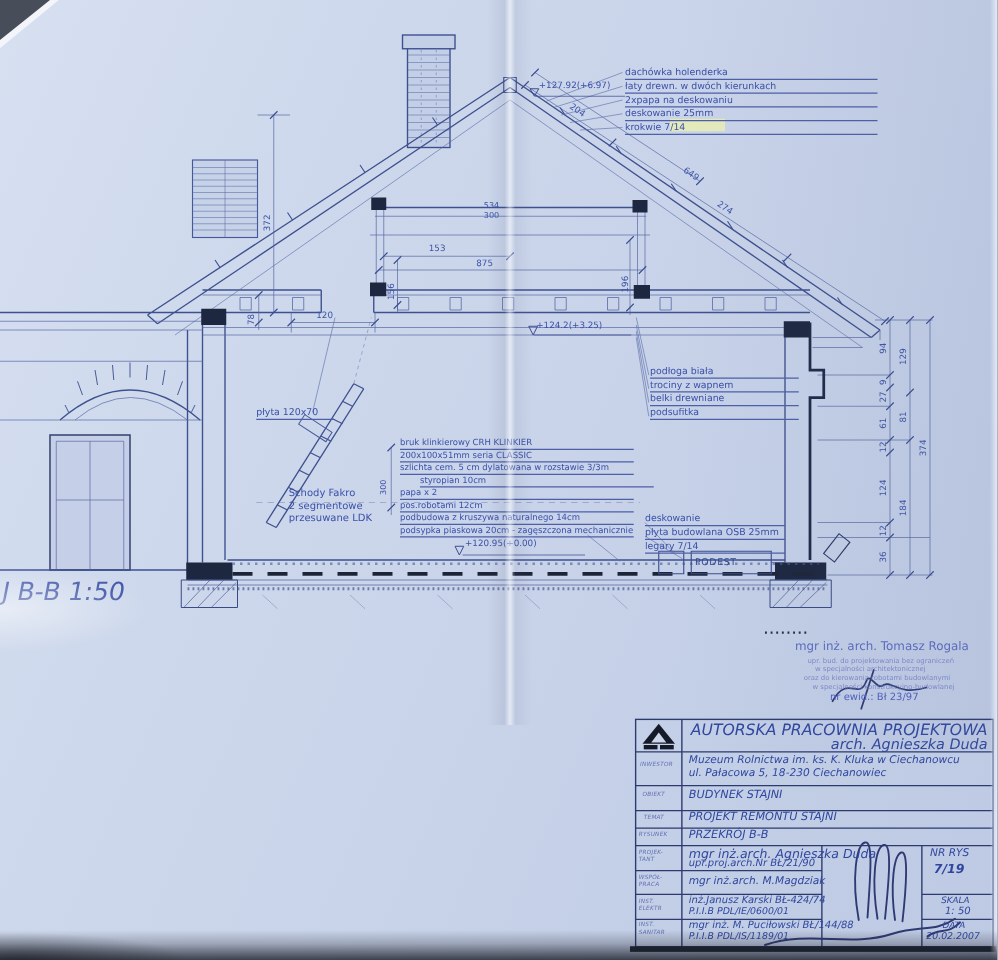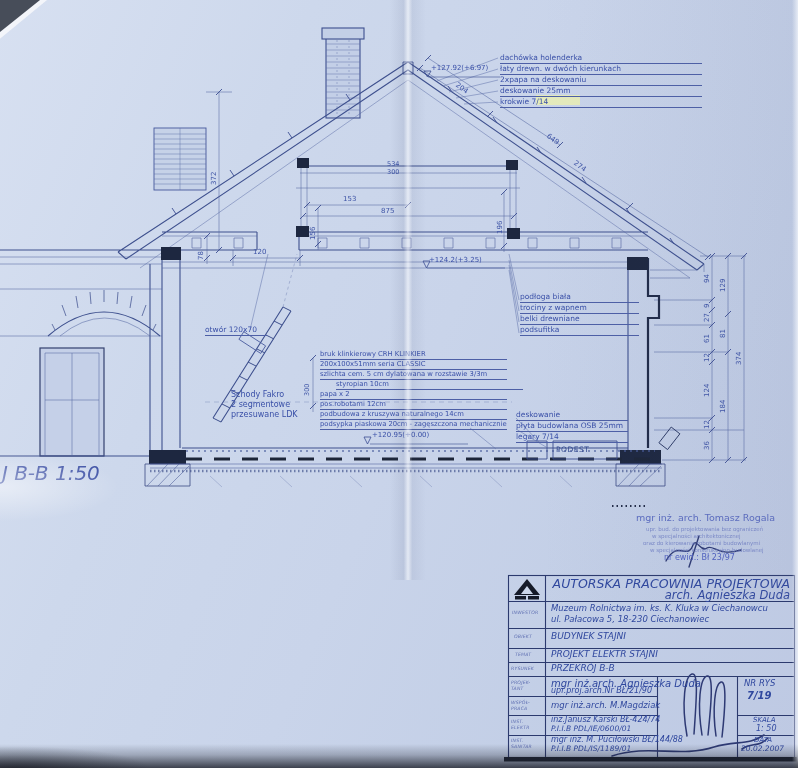--- a/index.html
+++ b/index.html
@@ -162,21 +162,21 @@
   <div class="t fnote" style="left:320px;top:419px;width:187px;">podsypka piaskowa 20cm - zagęszczona mechanicznie</div>
 
   <div class="t note" style="left:516px;top:409px;width:112px;">deskowanie</div>
   <div class="t note" style="left:516px;top:420px;width:112px;">płyta budowlana OSB 25mm</div>
   <div class="t note" style="left:516px;top:431px;width:112px;">legary 7/14</div>
 
   <div class="t plain" style="left:231px;top:391px;">Schody Fakro</div>
   <div class="t plain" style="left:231px;top:401px;">2 segmentowe</div>
   <div class="t plain" style="left:231px;top:411px;">przesuwane LDK</div>
 
-  <div class="t note" style="left:205px;top:324px;width:62px;">otwór 120x70</div>
+  <div class="t note" style="left:205px;top:324px;width:62px;">płyta 120x70</div>
   <div class="t" style="left:556px;top:446px;font-size:7.5px;letter-spacing:.5px;color:#32488e;">PODEST</div>
   <div class="t" style="left:2px;top:462px;font-size:20px;font-style:italic;color:#4356a8;">J B-B 1:50</div>
 
   <div class="t elev" style="left:431px;top:65px;">+127.92(+6.97)</div>
   <div class="t elev" style="left:429px;top:257px;">+124.2(+3.25)</div>
   <div class="t elev" style="left:372px;top:432px;">+120.95(+0.00)</div>
 
   <div class="t dim" style="left:387px;top:161px;font-size:6.5px;">534</div>
   <div class="t dim" style="left:387px;top:169px;font-size:6.5px;">300</div>
   <div class="t dim" style="left:381px;top:208px;">875</div>
@@ -225,21 +225,21 @@
   <div class="t tbt" style="left:550px;top:589px;width:240px;text-align:right;font-size:11.5px;">arch. Agnieszka Duda</div>
 
   <div class="lbl" style="left:512px;top:610px;">INWESTOR</div>
   <div class="t tbt" style="left:551px;top:604px;font-size:8.5px;">Muzeum Rolnictwa im. ks. K. Kluka w Ciechanowcu</div>
   <div class="t tbt" style="left:551px;top:615px;font-size:8.5px;">ul. Pałacowa 5, 18-230 Ciechanowiec</div>
 
   <div class="lbl" style="left:514px;top:634px;">OBIEKT</div>
   <div class="t tbt" style="left:551px;top:632px;font-size:9px;">BUDYNEK STAJNI</div>
 
   <div class="lbl" style="left:515px;top:652px;">TEMAT</div>
-  <div class="t tbt" style="left:551px;top:650px;font-size:9px;">PROJEKT ELEKTR STAJNI</div>
+  <div class="t tbt" style="left:551px;top:650px;font-size:9px;">PROJEKT REMONTU STAJNI</div>
 
   <div class="lbl" style="left:511px;top:666px;">RYSUNEK</div>
   <div class="t tbt" style="left:551px;top:664px;font-size:9px;">PRZEKRÓJ B-B</div>
 
   <div class="lbl" style="left:511px;top:680px;width:30px;white-space:normal;">PROJEK- TANT</div>
   <div class="t tbt" style="left:551px;top:678px;font-size:10px;">mgr inż.arch. Agnieszka Duda</div>
   <div class="t tbt" style="left:551px;top:687px;font-size:8px;">upr.proj.arch.Nr BŁ/21/90</div>
 
   <div class="lbl" style="left:511px;top:700px;width:30px;white-space:normal;">WSPÓŁ- PRACA</div>
   <div class="t tbt" style="left:551px;top:701px;font-size:8.5px;">mgr inż.arch. M.Magdziak</div>

